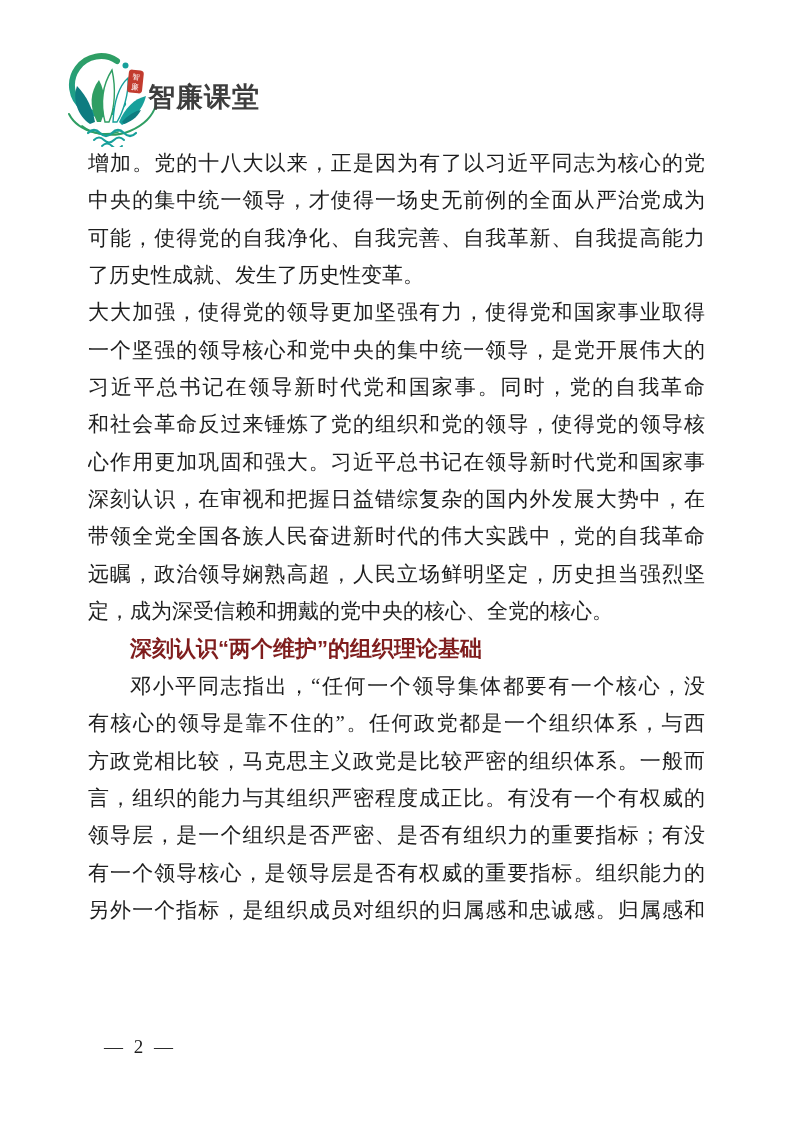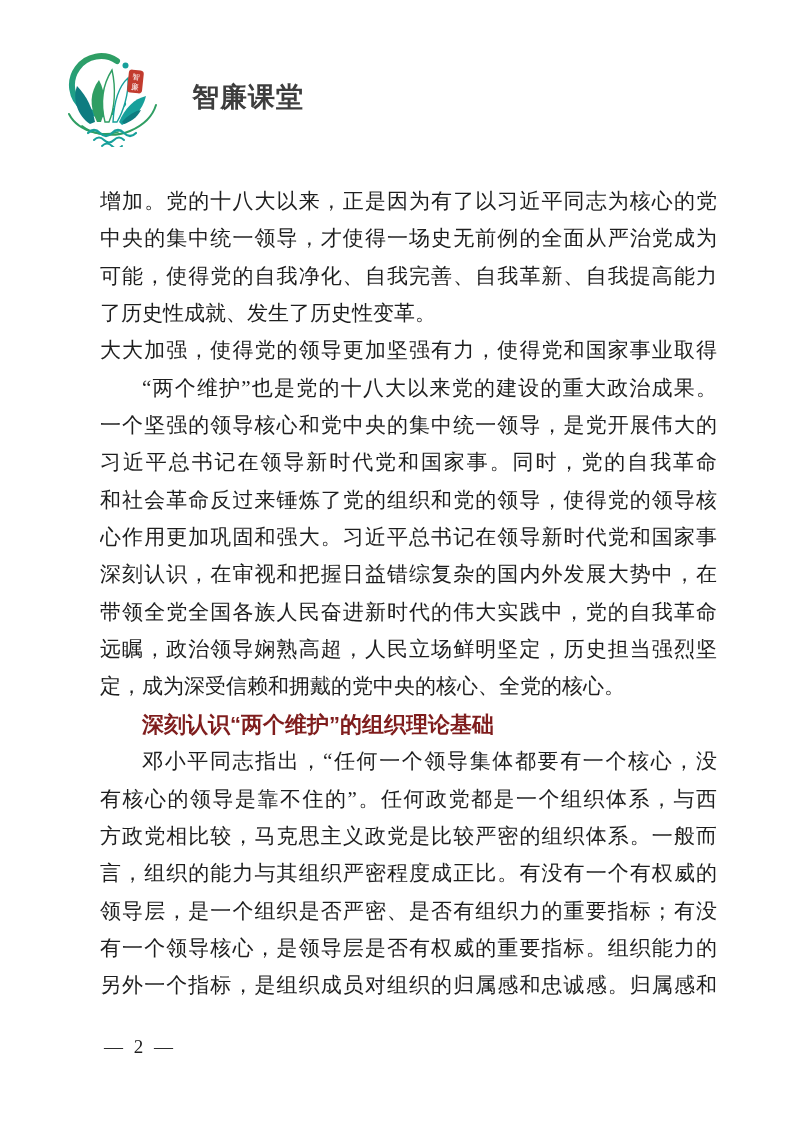--- a/index.html
+++ b/index.html
@@ -6,24 +6,24 @@
   html,body { width:794px; height:1123px; background:#ffffff; }
   body { position:relative; overflow:hidden; font-family:"Liberation Serif", serif; }
 
   .page { position:absolute; inset:0; background:#ffffff; }
 
   
   .logo-wrap { position:absolute; left:62px; top:52px; width:340px; height:100px; }
   .logo-icon { position:absolute; left:0; top:0; width:100px; height:95px; }
   .brand { position:absolute; left:86px; top:27px;
            font-family:"Liberation Sans", sans-serif;
-           font-size:27px; font-weight:700; color:#3d3d3d; letter-spacing:1px;margin-left:44px; }
+           font-size:27px; font-weight:700; color:#3d3d3d; letter-spacing:1px; }
 
   
-  .doc-body { position:absolute; left:100px; top:145px; width:617px;margin-top:38px; }
+  .doc-body { position:absolute; left:88px; top:145px; width:617px; }
   .line { width:617px; height:37.35px; line-height:37.4px;
           font-size:21px; color:#1e1e1e; overflow:hidden;
           text-align:justify; text-align-last:left;
           font-family:"Liberation Serif", serif; }
   .line.just { text-align-last:justify; }
   .line.indent { padding-left:42px; }
   .line.heading { font-family:"Liberation Sans", sans-serif;
                   font-weight:700; font-size:22px; color:#7f1d1d; }
 
   
@@ -74,21 +74,20 @@
 
     <div class="brand">智廉课堂</div>
   </div>
 
   <main class="doc-body">
       <div class="line just">增加。党的十八大以来，正是因为有了以习近平同志为核心的党</div>
       <div class="line just">中央的集中统一领导，才使得一场史无前例的全面从严治党成为</div>
       <div class="line just">可能，使得党的自我净化、自我完善、自我革新、自我提高能力</div>
       <div class="line">了历史性成就、发生了历史性变革。</div>
       <div class="line just">大大加强，使得党的领导更加坚强有力，使得党和国家事业取得</div>
-      <div class="line just indent">“两个维护”也是党的十八大以来党的建设的重大政治成果。</div>
       <div class="line just">一个坚强的领导核心和党中央的集中统一领导，是党开展伟大的</div>
       <div class="line just">习近平总书记在领导新时代党和国家事。同时，党的自我革命</div>
       <div class="line just">和社会革命反过来锤炼了党的组织和党的领导，使得党的领导核</div>
       <div class="line just">心作用更加巩固和强大。习近平总书记在领导新时代党和国家事</div>
       <div class="line just">深刻认识，在审视和把握日益错综复杂的国内外发展大势中，在</div>
       <div class="line just">带领全党全国各族人民奋进新时代的伟大实践中，党的自我革命</div>
       <div class="line just">远瞩，政治领导娴熟高超，人民立场鲜明坚定，历史担当强烈坚</div>
       <div class="line">定，成为深受信赖和拥戴的党中央的核心、全党的核心。</div>
       <div class="line heading indent">深刻认识“两个维护”的组织理论基础</div>
       <div class="line just indent">邓小平同志指出，“任何一个领导集体都要有一个核心，没</div>

